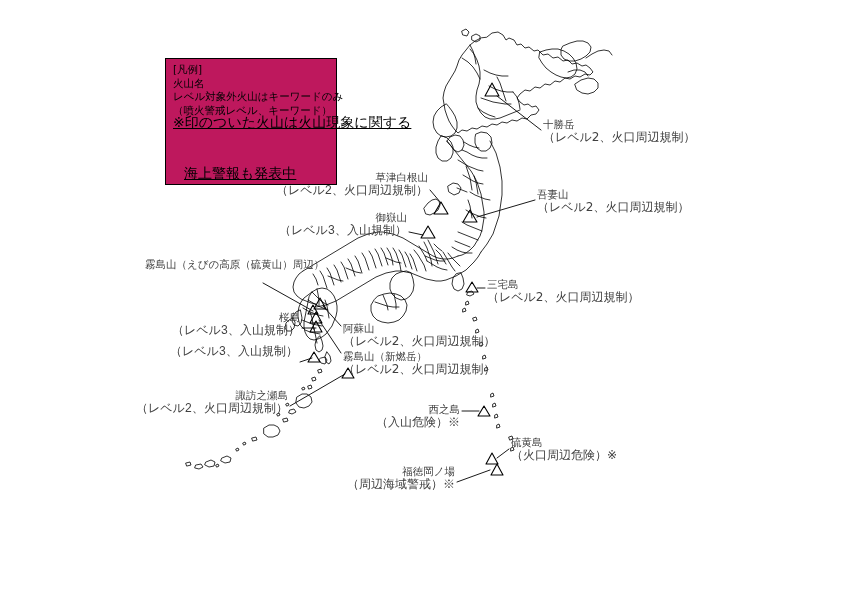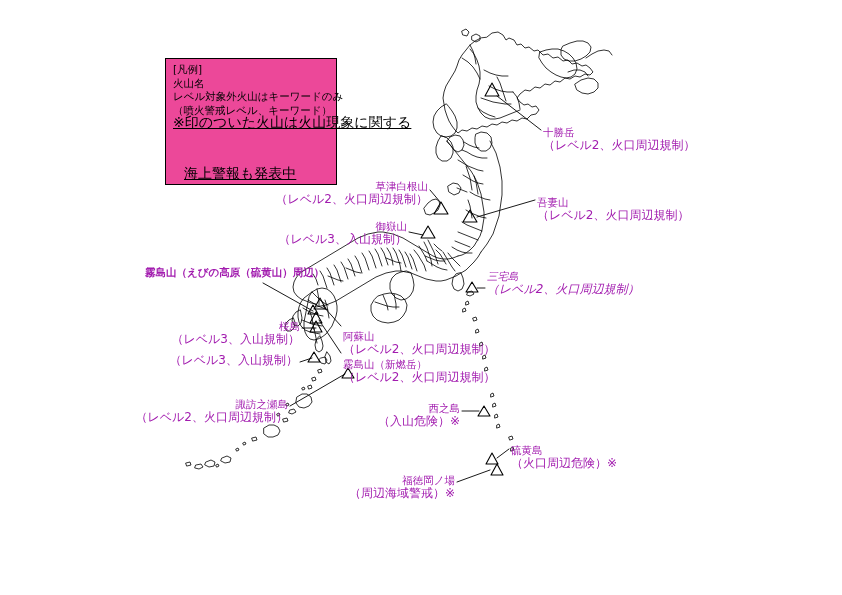--- a/index.html
+++ b/index.html
@@ -23,57 +23,57 @@
     top: 0;
     width: 842px;
     height: 595px;
   }
   .legend-box {
     position: absolute;
     left: 165px;
     top: 58px;
     width: 172px;
     border: 1px solid #000000;
-    background: #ec4899;
+    background: #be185d;
     padding: 4px 6px 5px 7px;
     box-sizing: border-box;
   }
   .legend-line {
     font-size: 10.5px;
     line-height: 13.5px;
     color: #000000;
     white-space: nowrap;
   }
   .legend-line.small {
     font-size: 14px;
     line-height: 11.6px;
     text-decoration: underline;
   }
   .legend-line.indent {
     padding-left: 11px;
     margin-top: 39px;
   }
   .label {
     position: absolute;
-    color: #a21caf;
+    color: #404040;
     white-space: nowrap;
-    margin-top: 8px;
   }
   .label .name {
     display: block;
     font-size: 10.5px;
     line-height: 13px;
   }
   .label .detail {
     display: block;
     font-size: 12px;
     line-height: 13px;
   }
   .label.align-right {
     text-align: right;
+    font-family: Liberation Mono, monospace;
   }
   .label.align-left {
     text-align: left;
   }
 </style>
 </head>
 <body>
 
 <div id="page">
 
@@ -369,26 +369,26 @@
   <div class="label align-right" style="left:128px; top:172px; width:300px;">
     <span class="name">草津白根山</span>
     <span class="detail">（レベル2、火口周辺規制）</span>
   </div>
 
   <div class="label align-right" style="left:107px; top:212px; width:300px;">
     <span class="name">御嶽山</span>
     <span class="detail">（レベル3、入山規制）</span>
   </div>
 
-  <div class="label align-left" style="left:487px; top:262px;font-style:italic;">
+  <div class="label align-left" style="left:487px; top:278px;">
     <span class="name">三宅島</span>
     <span class="detail">（レベル2、火口周辺規制）</span>
   </div>
 
-  <div class="label align-left" style="left:145px; top:258px;font-weight:bold;">
+  <div class="label align-left" style="left:145px; top:258px;">
     <span class="name">霧島山（えびの高原（硫黄山）周辺）</span>
   </div>
 
   <div class="label align-right" style="left:100px; top:312px; width:200px;">
     <span class="name">桜島</span>
     <span class="detail">（レベル3、入山規制）</span>
   </div>
 
   <div class="label align-right" style="left:98px; top:346px; width:200px;">
     <span class="detail">（レベル3、入山規制）</span>
@@ -402,21 +402,21 @@
   <div class="label align-left" style="left:343px; top:322px;">
     <span class="name">阿蘇山</span>
     <span class="detail">（レベル2、火口周辺規制）</span>
   </div>
 
   <div class="label align-left" style="left:343px; top:350px;">
     <span class="name">霧島山（新燃岳）</span>
     <span class="detail">（レベル2、火口周辺規制）</span>
   </div>
 
-  <div class="label align-right" style="left:360px; top:394px; width:100px;">
+  <div class="label align-right" style="left:360px; top:404px; width:100px;">
     <span class="name">西之島</span>
     <span class="detail">（入山危険）※</span>
   </div>
 
   <div class="label align-left" style="left:511px; top:436px;">
     <span class="name">硫黄島</span>
     <span class="detail">（火口周辺危険）※</span>
   </div>
 
   <div class="label align-right" style="left:335px; top:466px; width:120px;">

